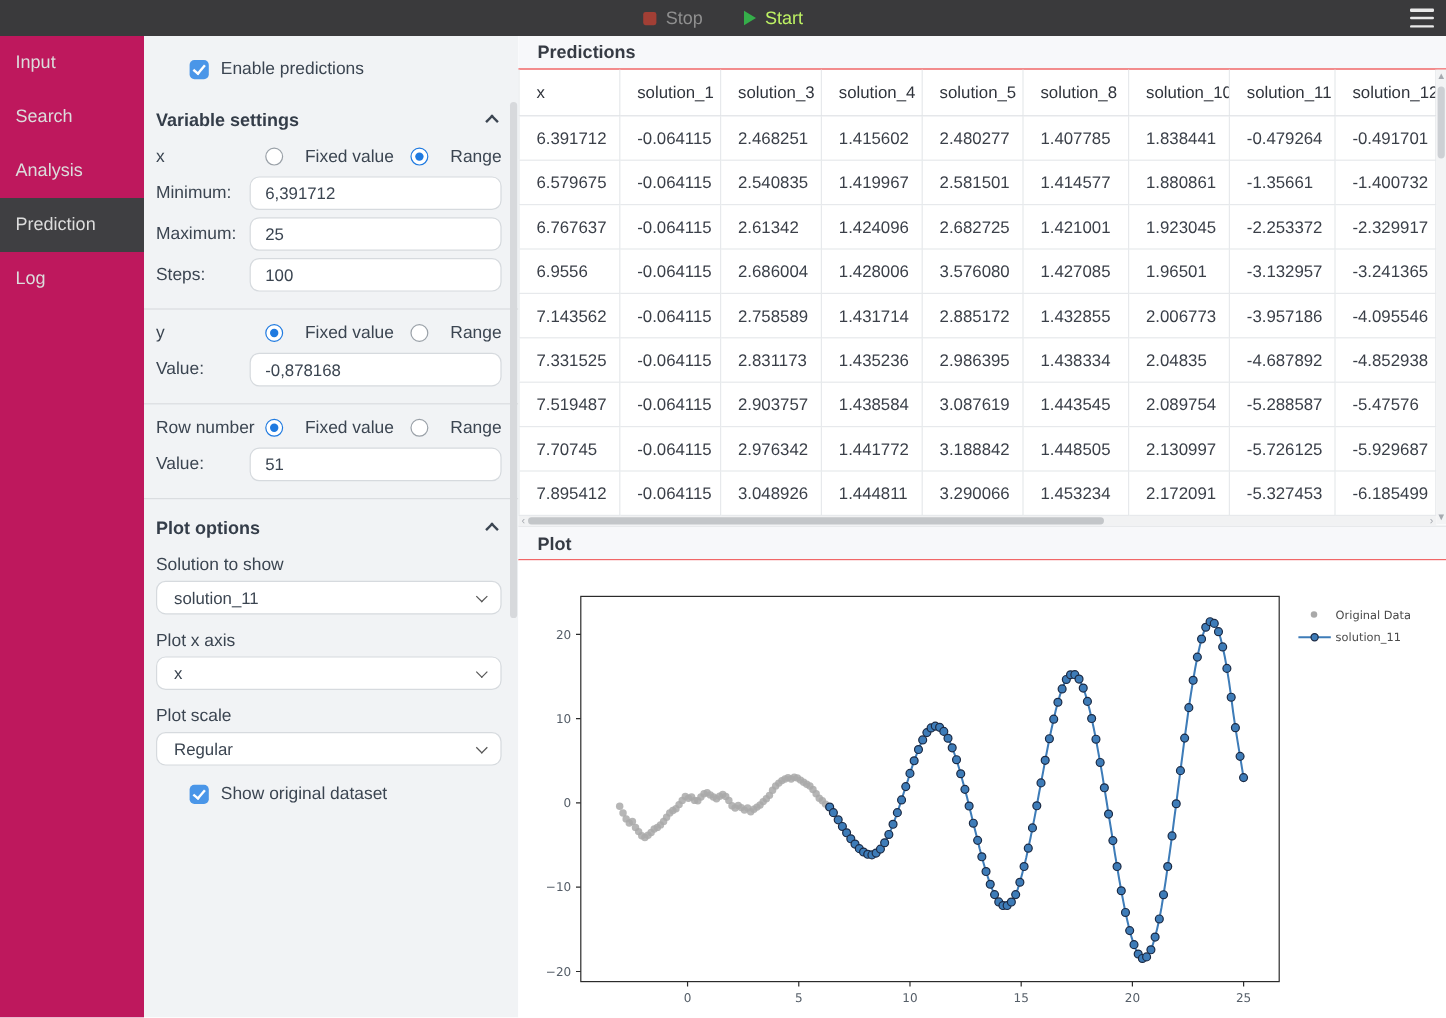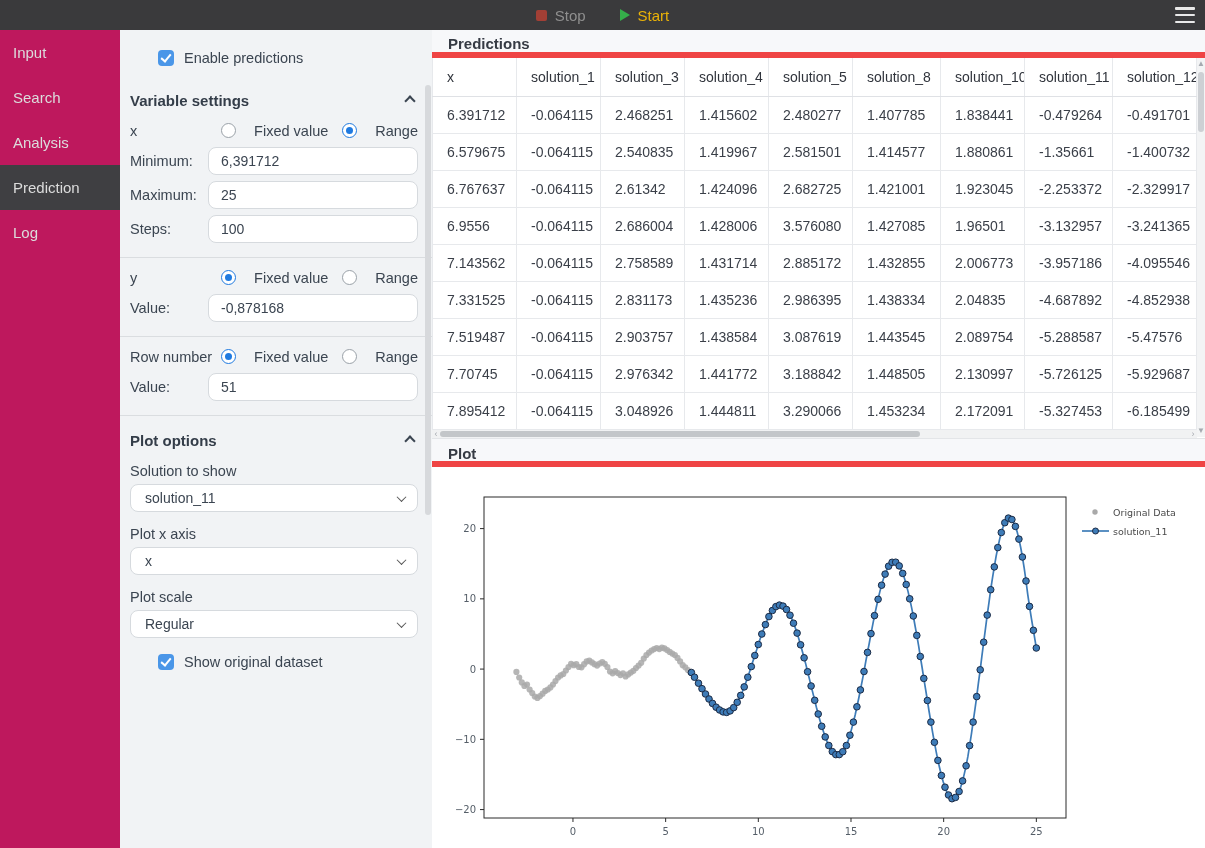--- a/index.html
+++ b/index.html
@@ -7,21 +7,21 @@
   body { font-family:"Liberation Sans", sans-serif; background:#fff; }
   .app { position:relative; width:1205px; height:848px; }
 
   
   .topbar { position:absolute; left:0; top:0; width:1205px; height:30px; background:#3a3a3c; display:flex; align-items:center; justify-content:center; }
   .run-controls { display:flex; align-items:center; gap:34px;text-align:right; }
   .tb-btn { display:flex; align-items:center; gap:8px; font-size:15px; cursor:default; }
   .stop-icon { width:11px; height:11px; background:#a23f35; border-radius:2px; }
   .btn-stop span.lbl { color:#8f8f8f; }
   .play-icon { width:0; height:0; border-left:10px solid #35ae4a; border-top:6px solid transparent; border-bottom:6px solid transparent; }
-  .btn-start span.lbl { color:#eab308; }
+  .btn-start span.lbl { color:#bef264; }
   .hamburger { position:absolute; right:10px; top:7px; width:20px; height:16px; display:flex; flex-direction:column; justify-content:space-between; }
   .hamburger i { display:block; height:2.5px; background:#e9e9e9; border-radius:1px; }
 
   
   .sidebar { position:absolute; left:0; top:30px; width:120px; height:818px; background:#be185d; }
   .side-item { height:45px; line-height:45px; padding-left:13px; font-size:15px; color:#dcdcdc; cursor:default; }
   .side-item.active { background:#3f3f42; }
 
   
   .panel { position:absolute; left:120px; top:30px; width:312px; height:818px; background:#f1f3f5; color:#3b4551; padding:20px 14px 0 10px; }
@@ -40,21 +40,21 @@
   .inp-row { display:flex; align-items:center; margin-bottom:6px; font-size:14.5px; }
   .inp-row label { width:78px; flex:none; }
   .inp-row input { flex:1; height:28px; border:1px solid #d6dade; border-radius:8px; background:#fff; padding:0 12px; font-size:14px; color:#3b4551; font-family:"Liberation Sans",sans-serif; outline:none; }
   .divider { border-top:1px solid #dadde0; margin:14px -14px 12px -10px; }
   .sel-label { font-size:14.5px; margin:14px 0 5px 0; }
   .selectbox { height:28px; background:#fff; border:1px solid #d6dade; border-radius:8px; display:flex; align-items:center; padding:0 12px 0 14px; font-size:14px; justify-content:space-between; }
   .chev-down { width:7px; height:7px; border-left:1.6px solid #555; border-bottom:1.6px solid #555; transform:rotate(-45deg) translate(1px,-1px); }
 
   
   .main { position:absolute; left:432px; top:30px; width:773px; height:818px; background:#fff; }
-  .section-bar { height:28px; line-height:28px; background:#f7f8fa; border-bottom:6px solid #ef4444; font-weight:bold; font-size:15px; color:#363b44; padding-left:16px; }
+  .section-bar { height:28px; line-height:28px; background:#f7f8fa; border-bottom:1px solid #ef4444; font-weight:bold; font-size:15px; color:#363b44; padding-left:16px; }
   .section-bar.plotbar { height:29px; line-height:29px; border-top:1px solid #e3e5e8; }
 
   table.preds { border-collapse:collapse; table-layout:fixed; width:765px; border-left:1px solid #e7e9ec; }
   table.preds th, table.preds td { font-weight:normal; text-align:left; padding:0 0 0 14px; font-size:14px; border-right:1px solid #e7e9ec; border-bottom:1px solid #e7e9ec; overflow:hidden; white-space:nowrap; }
   table.preds th { height:38px; color:#30343c; border-bottom:1px solid #dfe1e5; }
   table.preds td { height:37px; color:#3a3f48; }
 
   .hscrollbar { position:relative; height:8px; width:765px; background:#f1f2f3; }
   .hthumb { position:absolute; left:8px; top:1px; width:480px; height:6px; background:#c3c6c9; border-radius:3px; }
   .harrow { position:absolute; top:0; width:8px; height:8px; color:#a6aab0; font-size:9px; line-height:8px; text-align:center; }

